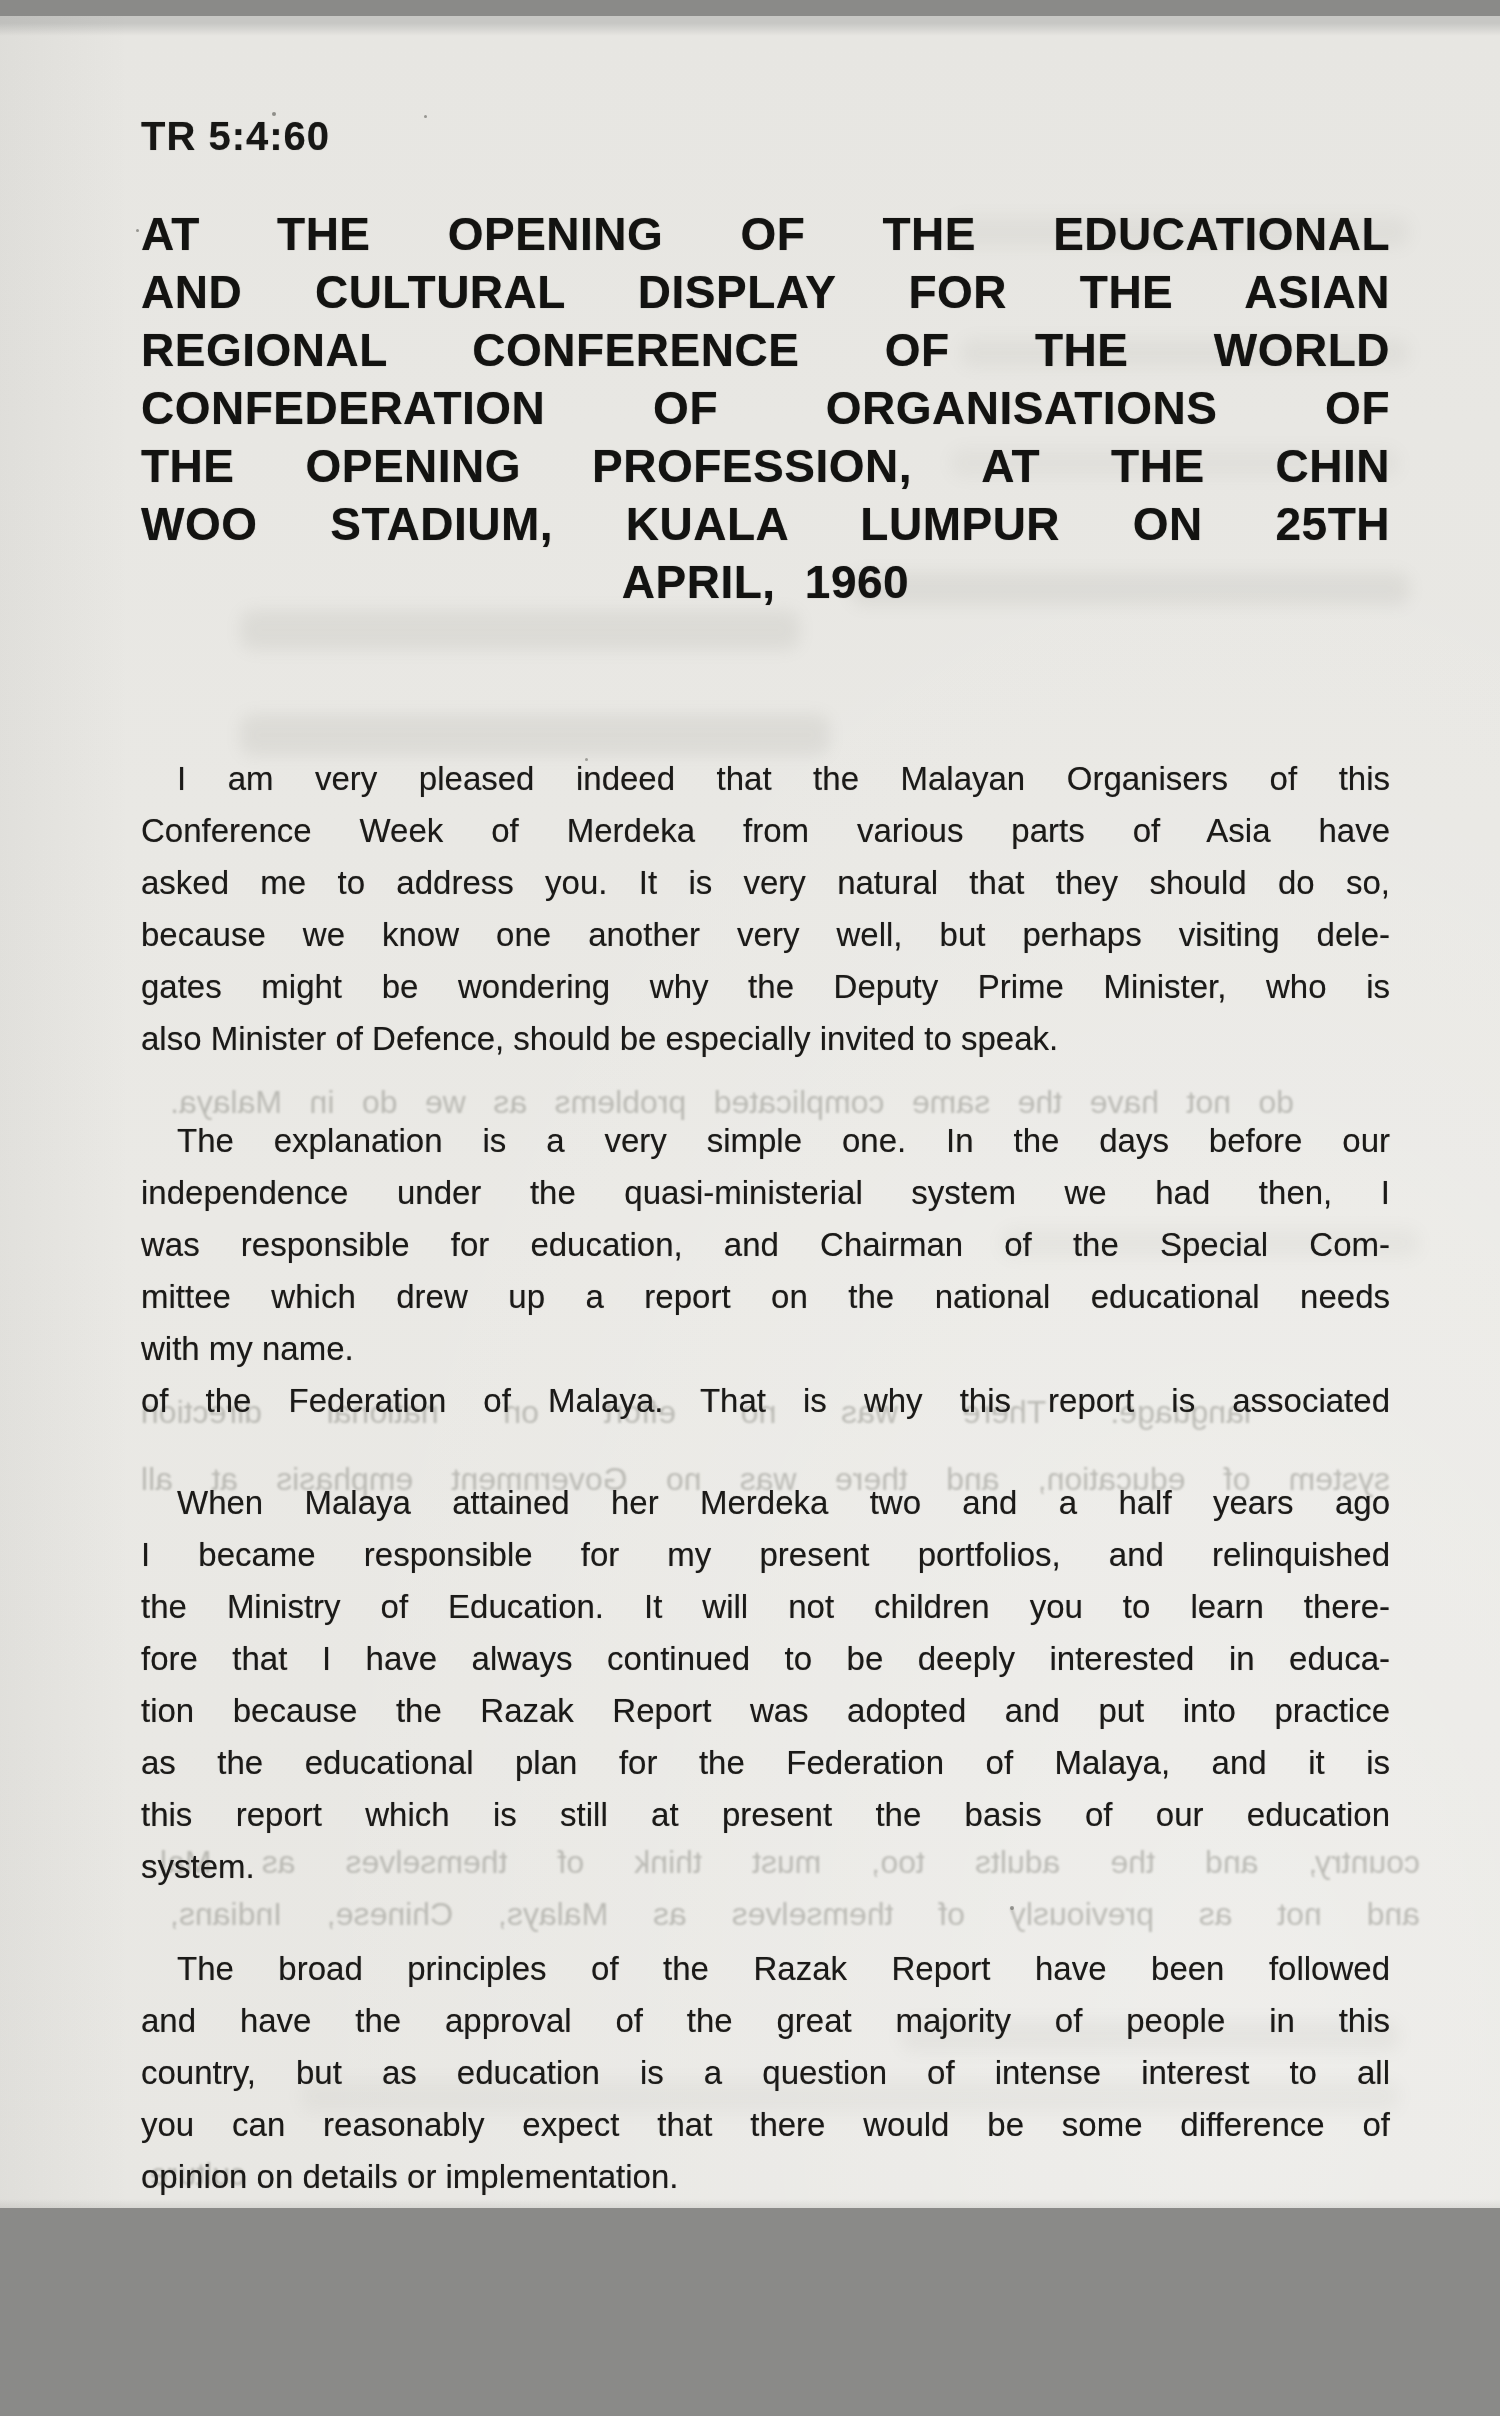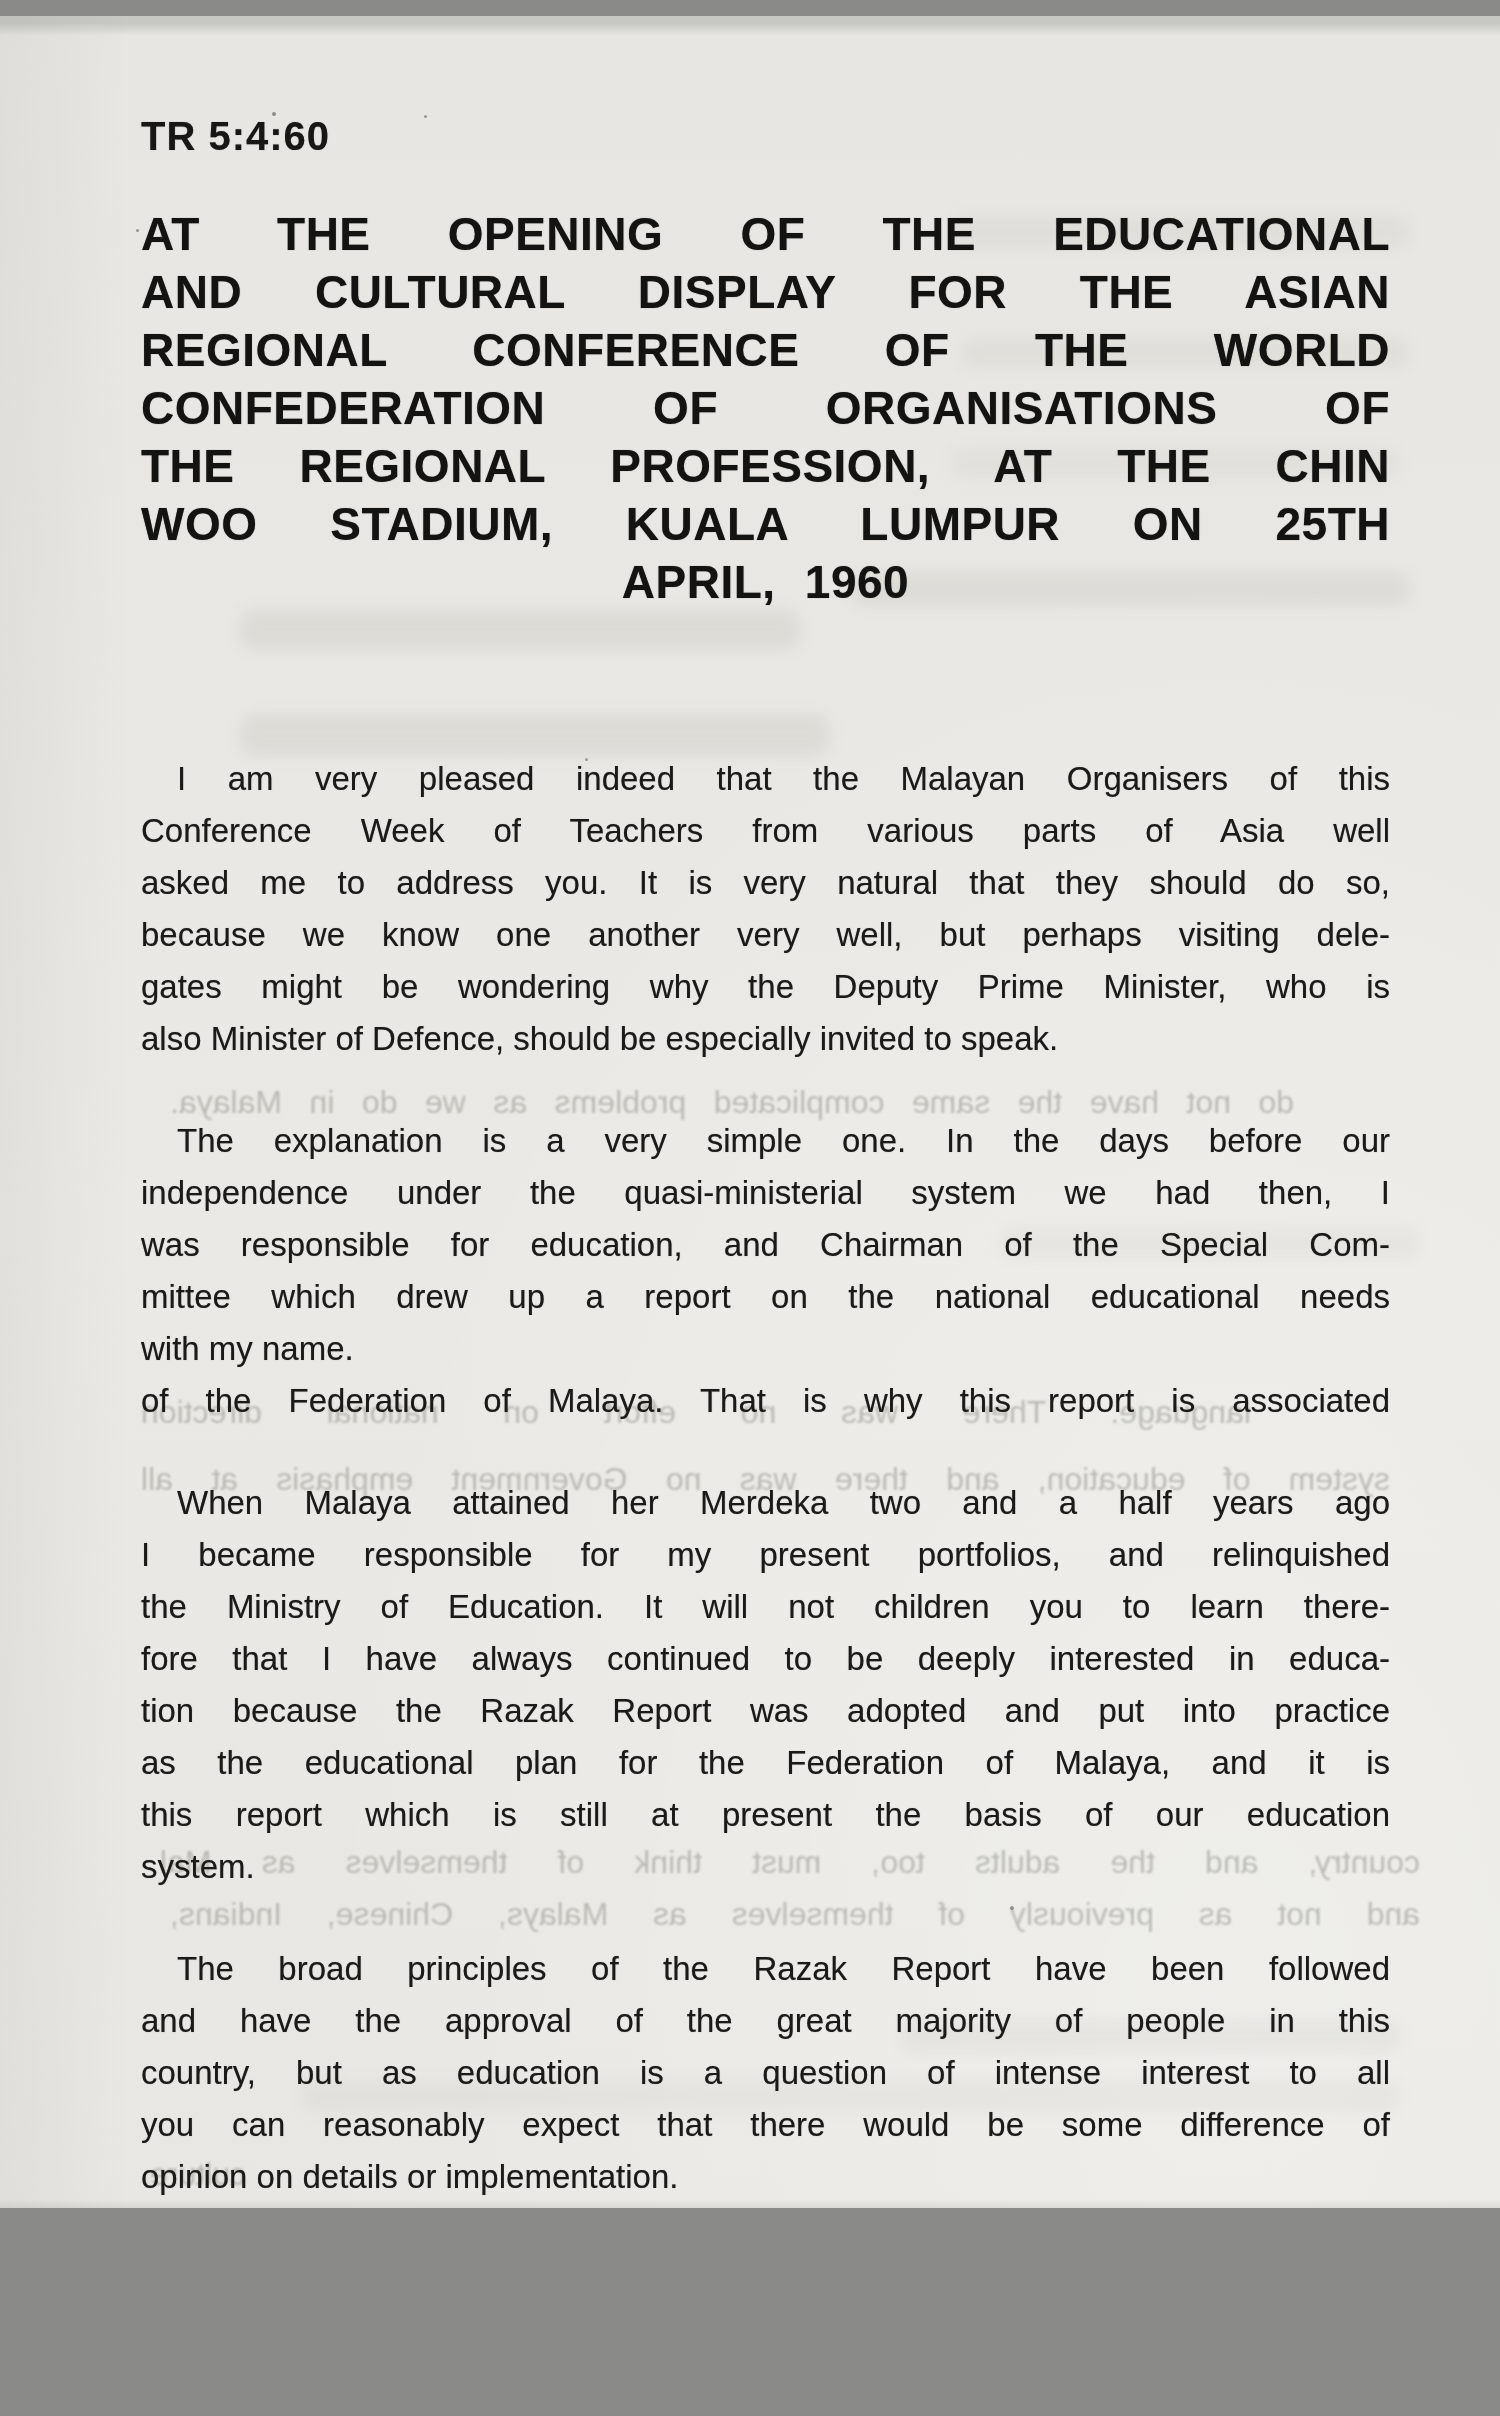--- a/index.html
+++ b/index.html
@@ -87,29 +87,29 @@
       <div class="ghost" style="top: 2139px; left: 141px;">culture.</div>
     </div>
 
   <div class="doc-ref">TR 5:4:60</div>
 
   <div class="title-block" id="title-block">
       <div class="tline">AT THE OPENING OF THE EDUCATIONAL</div>
       <div class="tline">AND CULTURAL DISPLAY FOR THE ASIAN</div>
       <div class="tline">REGIONAL CONFERENCE OF THE WORLD</div>
       <div class="tline">CONFEDERATION OF ORGANISATIONS OF</div>
-      <div class="tline">THE REGIONAL PROFESSION, AT THE CHIN</div>
+      <div class="tline">THE OPENING PROFESSION, AT THE CHIN</div>
       <div class="tline">WOO STADIUM, KUALA LUMPUR ON 25TH</div>
       <div class="tline tlast">APRIL, 1960</div>
     </div>
 
   <div class="body-block" id="body-block">
       <div class="para">
         <div class="line first">I am very pleased indeed that the Malayan Organisers of this</div>
-        <div class="line">Conference Week of Teachers from various parts of Asia well</div>
+        <div class="line">Conference Week of Merdeka from various parts of Asia have</div>
         <div class="line">asked me to address you. It is very natural that they should do so,</div>
         <div class="line">because we know one another very well, but perhaps visiting dele-</div>
         <div class="line">gates might be wondering why the Deputy Prime Minister, who is</div>
         <div class="line lastline">also Minister of Defence, should be especially invited to speak.</div>
       </div>
       <div class="para">
         <div class="line first">The explanation is a very simple one. In the days before our</div>
         <div class="line">independence under the quasi-ministerial system we had then, I</div>
         <div class="line">was responsible for education, and Chairman of the Special Com-</div>
         <div class="line">mittee which drew up a report on the national educational needs</div>

